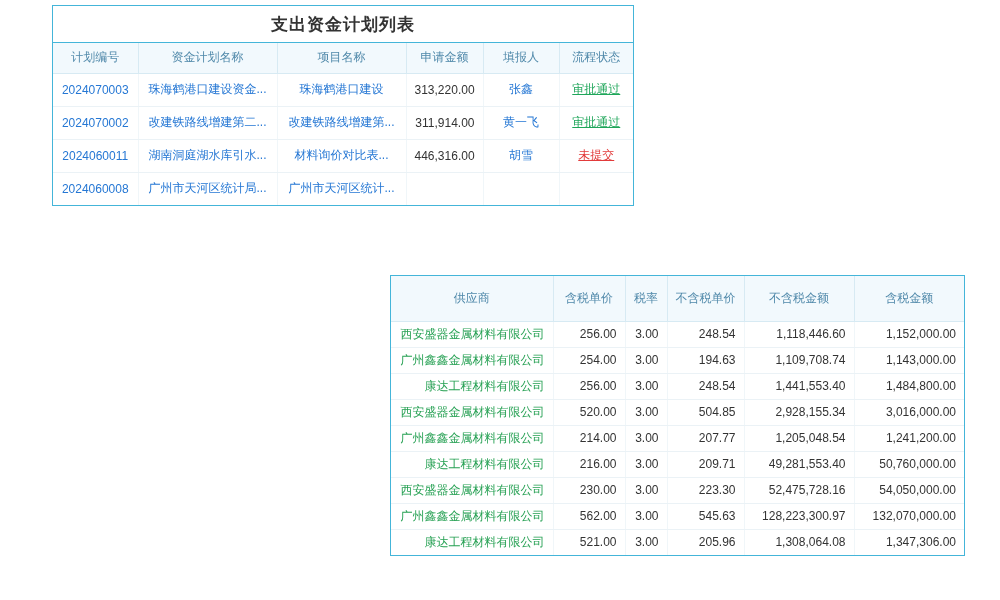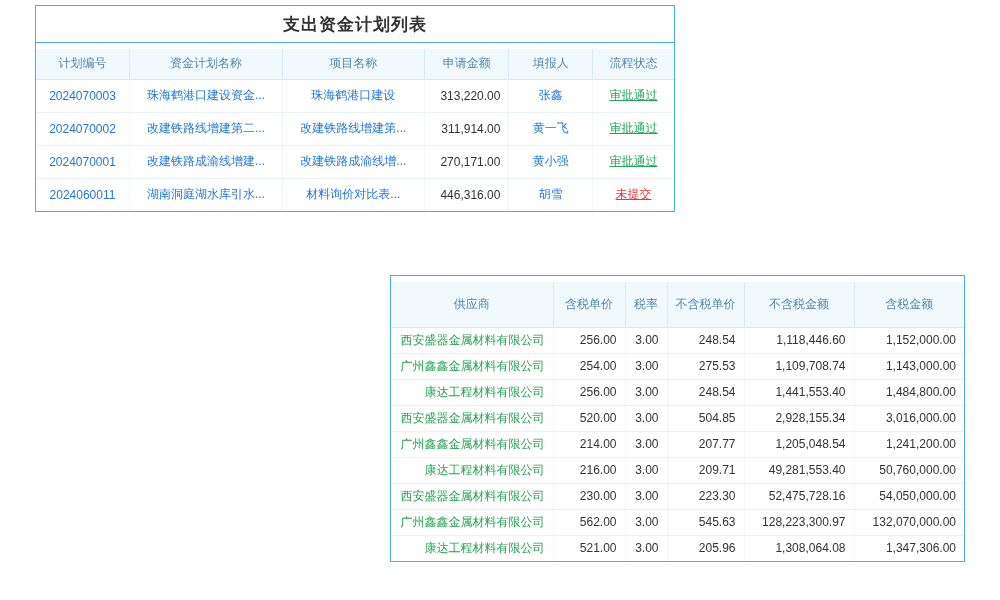--- a/index.html
+++ b/index.html
@@ -9,36 +9,35 @@
     overflow: hidden;
     background: #ffffff;
     font-family: "Liberation Sans", "DejaVu Sans", sans-serif;
     color: var(--body-text, #333333);
   }
   .panel {
     position: absolute;
     background: #ffffff;
     border: 1px solid var(--panel-border, #44b5d9);
   }
-  #panel-expense { left: 35px; top: 5px; width: 640px; }
+  #panel-expense { left: 52px; top: 5px; width: 582px; }
   #panel-material { left: 390px; top: 275px; width: 575px; }
   .panel-title {
     display: flex; align-items: center; justify-content: center;
     height: 37px;
     font-size: 17px; font-weight: bold; letter-spacing: 1px;
     color: var(--title-text, #333333);
     border-bottom: 1px solid var(--panel-border, #44b5d9);
     background: #ffffff;
   }
   table.grid {
     width: 100%;
     table-layout: fixed;
     border-collapse: collapse;
     font-size: 12px;
-    margin-top: 6px;
   }
   .grid th {
     font-weight: normal;
     color: var(--header-text, #5089aa);
     background: var(--header-bg, #f2f9fd);
     border-right: 1px solid #d7eaf3;
     border-bottom: 1px solid #d7eaf3;
     padding: 0 8px;
     text-align: center;
     line-height: 1.25;
@@ -106,34 +105,34 @@
           </tr>
           <tr>
             <td class="a-c link">2024070002</td>
             <td class="a-l link trunc">改建铁路线增建第二...</td>
             <td class="a-l link trunc">改建铁路线增建第...</td>
             <td class="a-r amount">311,914.00</td>
             <td class="a-c link">黄一飞</td>
             <td class="a-c status st-approved">审批通过</td>
           </tr>
           <tr>
-            <td class="a-c link">2024070001</td>
-            <td class="a-l link trunc">改建铁路成渝线增建...</td>
-            <td class="a-l link trunc">改建铁路成渝线增...</td>
-            <td class="a-r amount">270,171.00</td>
-            <td class="a-c link">黄小强</td>
-            <td class="a-c status st-approved">审批通过</td>
-          </tr>
-          <tr>
             <td class="a-c link">2024060011</td>
             <td class="a-l link trunc">湖南洞庭湖水库引水...</td>
             <td class="a-l link trunc">材料询价对比表...</td>
             <td class="a-r amount">446,316.00</td>
             <td class="a-c link">胡雪</td>
             <td class="a-c status st-not-submitted">未提交</td>
+          </tr>
+          <tr>
+            <td class="a-c link">2024060008</td>
+            <td class="a-l link trunc">广州市天河区统计局...</td>
+            <td class="a-l link trunc">广州市天河区统计...</td>
+            <td class="a-r amount"></td>
+            <td class="a-c link"></td>
+            <td class="a-c status st-hidden"></td>
           </tr>
         </tbody>
     </table>
   </section>
 
   <section class="panel" id="panel-material">
     <table class="grid">
       <colgroup>
         <col style="width:162px">
           <col style="width:72px">
@@ -158,21 +157,21 @@
             <td class="a-r">256.00</td>
             <td class="a-r">3.00</td>
             <td class="a-r">248.54</td>
             <td class="a-r">1,118,446.60</td>
             <td class="a-r">1,152,000.00</td>
           </tr>
           <tr>
             <td class="a-r supplier">广州鑫鑫金属材料有限公司</td>
             <td class="a-r">254.00</td>
             <td class="a-r">3.00</td>
-            <td class="a-r">275.53</td>
+            <td class="a-r">194.63</td>
             <td class="a-r">1,109,708.74</td>
             <td class="a-r">1,143,000.00</td>
           </tr>
           <tr>
             <td class="a-r supplier">康达工程材料有限公司</td>
             <td class="a-r">256.00</td>
             <td class="a-r">3.00</td>
             <td class="a-r">248.54</td>
             <td class="a-r">1,441,553.40</td>
             <td class="a-r">1,484,800.00</td>

